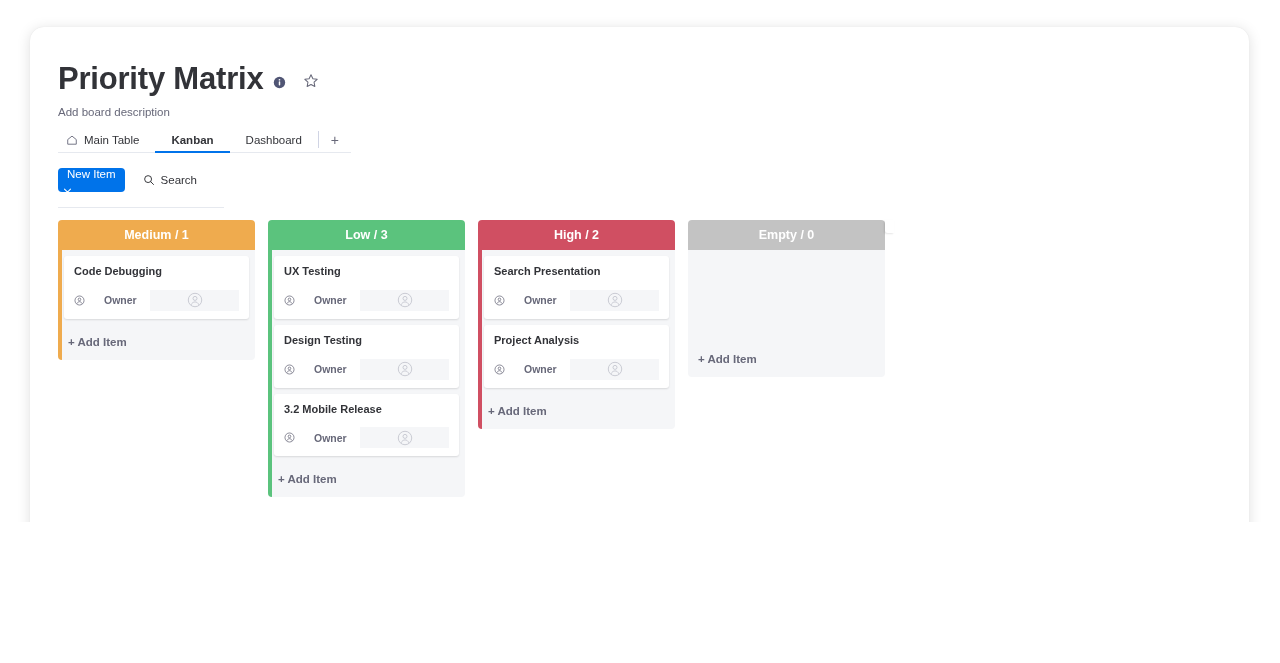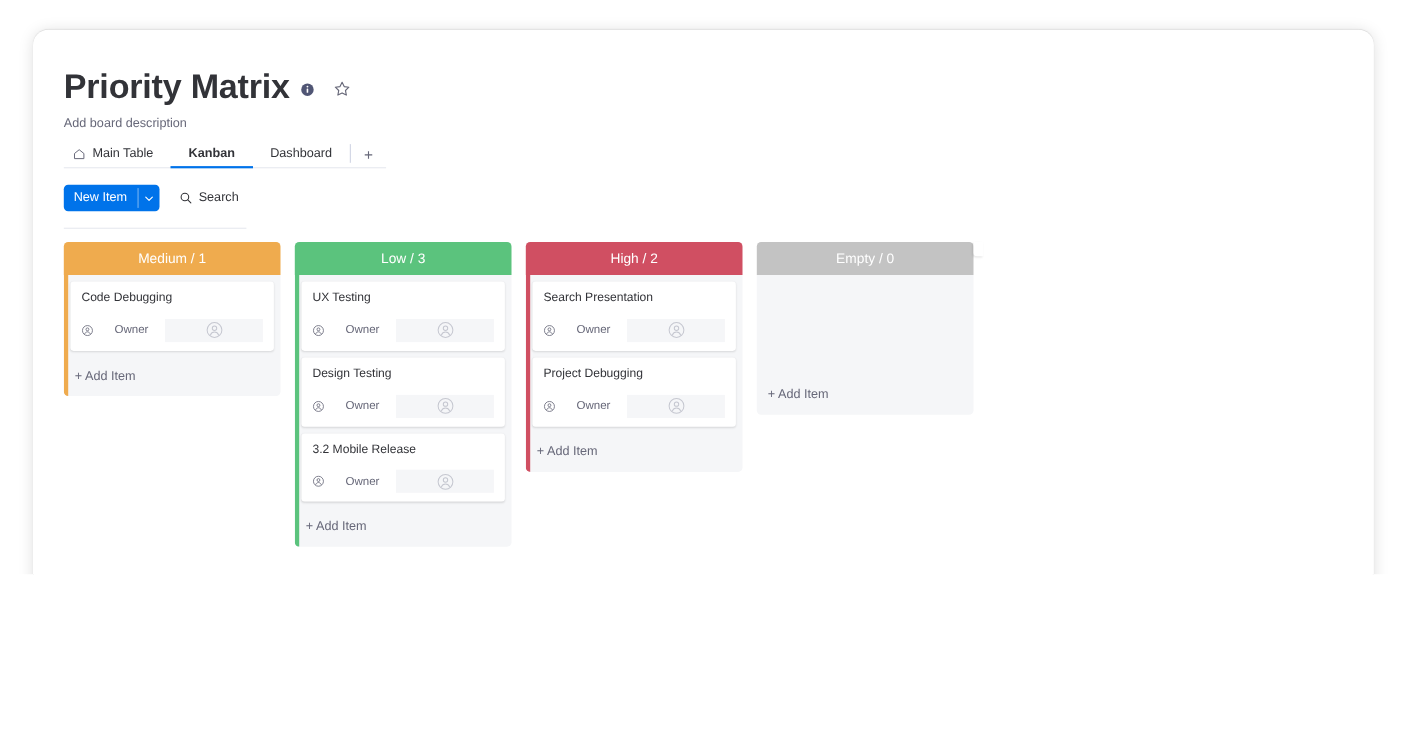--- a/index.html
+++ b/index.html
@@ -121,20 +121,21 @@
     height: 24px;
   }
   .new-item-btn {
     display: flex;
     align-items: stretch;
     background: #0073ea;
     border-radius: 4px;
     height: 24px;
     overflow: hidden;
     cursor: pointer;
+    flex-direction: column;
   }
   .new-item-main {
     display: flex; align-items: center;
     color: #ffffff;
     font-size: 11.5px;
     padding: 0 9px;
   }
   .new-item-div { width: 1px; background: rgba(255,255,255,0.45); margin: 3px 0; }
   .new-item-caret {
     display: flex; align-items: center; justify-content: center;
@@ -158,20 +159,21 @@
     display: flex;
     align-items: flex-start;
     gap: 13px;
     margin-top: 12px;
     position: relative;
   }
   .column {
     width: 197px;
     position: relative;
     flex: 0 0 auto;
+    font-weight: bold;
   }
   .col-header {
     height: 30px;
     border-radius: 4px 4px 0 0;
     color: #ffffff;
     font-size: 12.5px;
     display: flex;
     align-items: center;
     justify-content: center;
     position: relative;
@@ -464,21 +466,21 @@
                       <svg viewBox="0 0 20 20" width="16" height="16">
                         <circle cx="10" cy="10" r="8.4" fill="none" stroke="#c5c7d0" stroke-width="1.15"></circle>
                         <circle cx="10" cy="8" r="2.5" fill="none" stroke="#c5c7d0" stroke-width="1.15"></circle>
                         <path d="M5.2 16c0.9-2.4 2.8-3.6 4.8-3.6s3.9 1.2 4.8 3.6" fill="none" stroke="#c5c7d0" stroke-width="1.15"></path>
                       </svg>
                     </span>
                   </span>
                 </div>
               </div>
               <div class="item-card">
-                <div class="item-title">Project Debugging</div>
+                <div class="item-title">Project Analysis</div>
                 <div class="owner-row">
                   <span class="owner-label">
                     <span class="person-icon">
                       <svg viewBox="0 0 16 16" width="11" height="11">
                         <circle cx="8" cy="8" r="6.6" fill="none" stroke="#676879" stroke-width="1.1"></circle>
                         <circle cx="8" cy="6.4" r="1.9" fill="none" stroke="#676879" stroke-width="1.1"></circle>
                         <path d="M4.3 12.6c0.7-1.9 2.1-2.9 3.7-2.9s3 1 3.7 2.9" fill="none" stroke="#676879" stroke-width="1.1"></path>
                       </svg>
                     </span>
                     <span>Owner</span>

